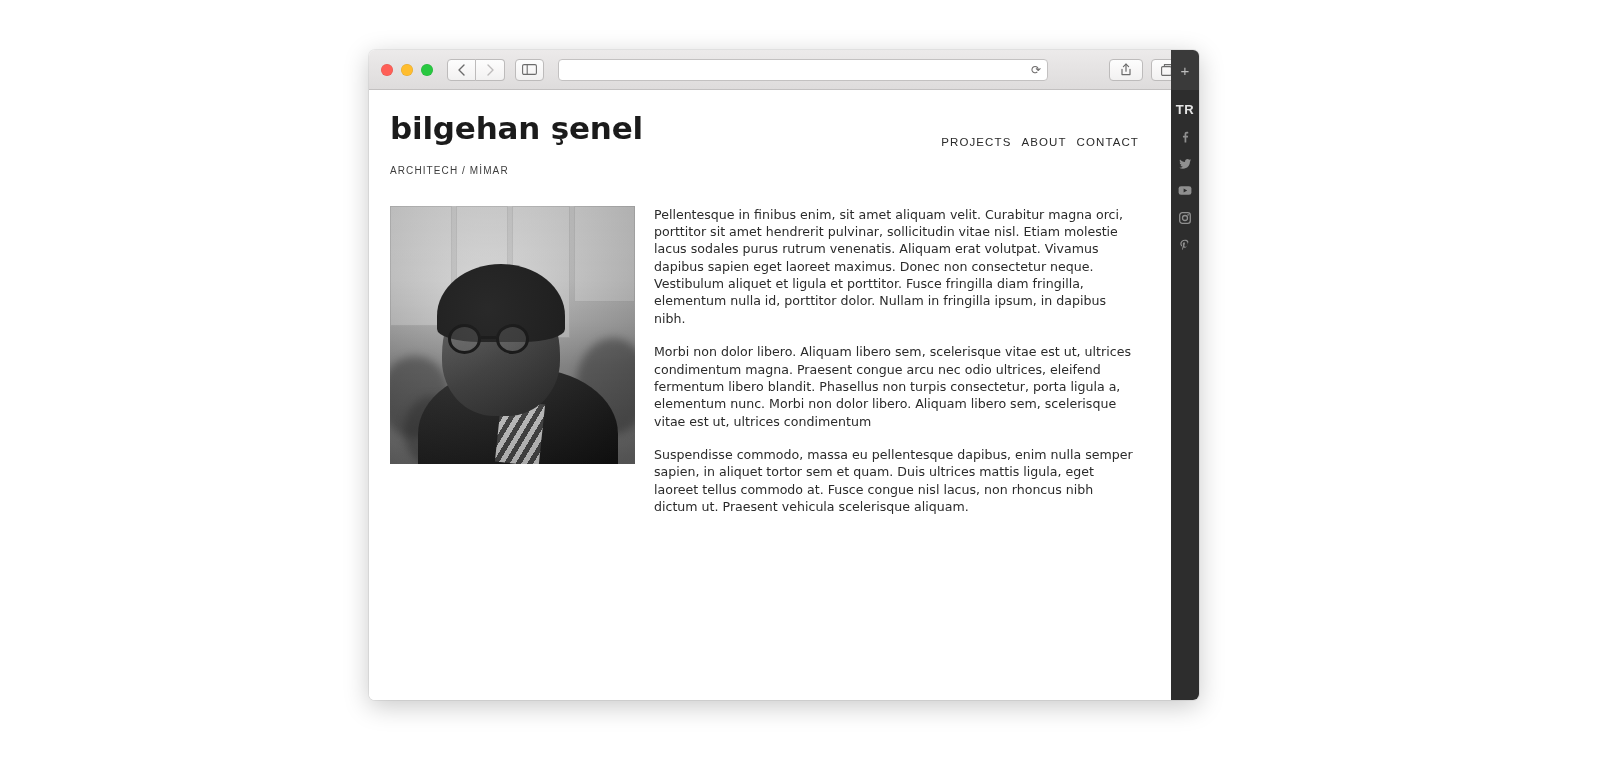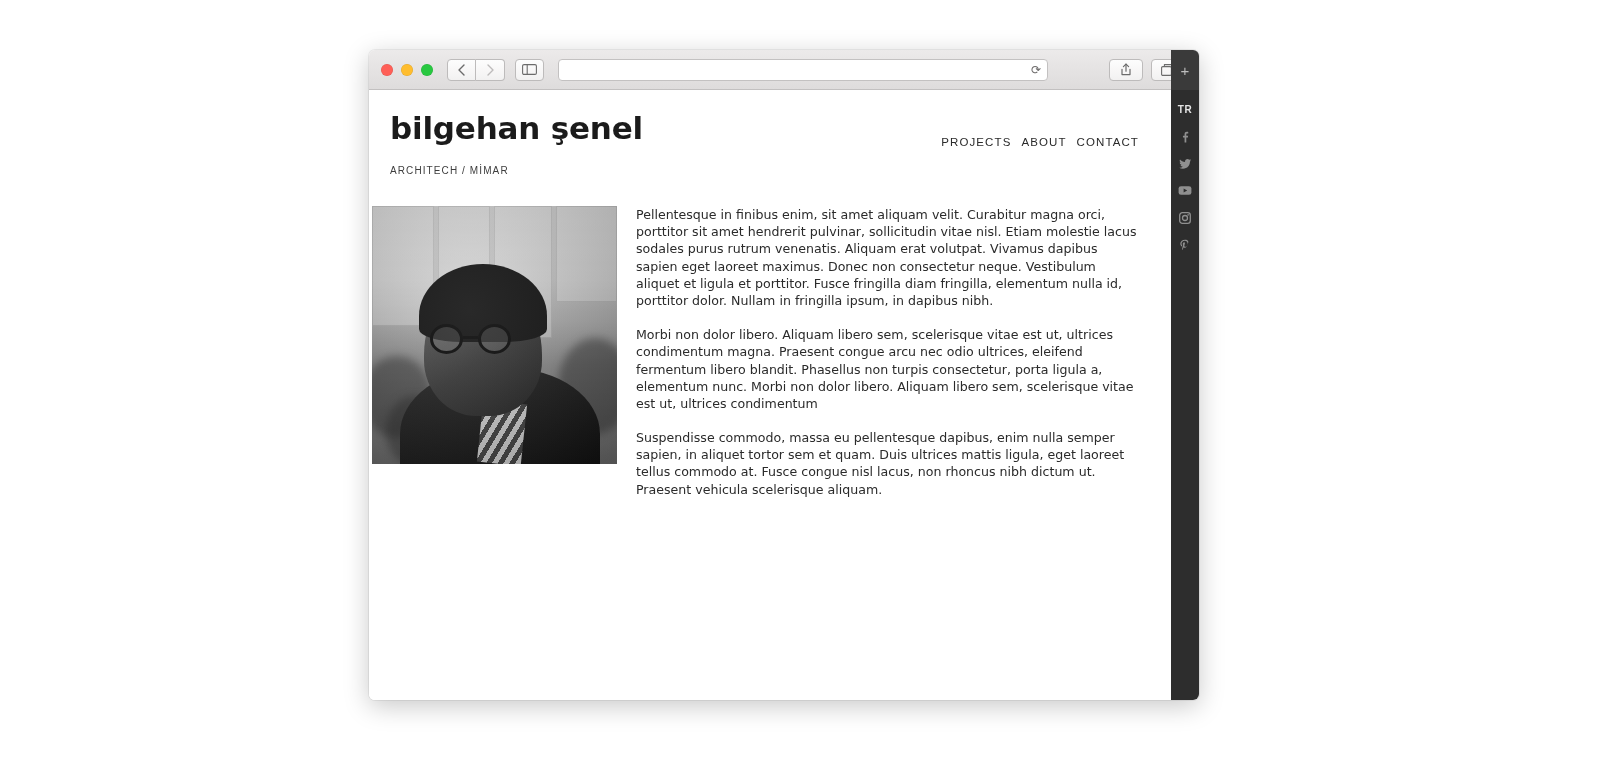--- a/index.html
+++ b/index.html
@@ -158,21 +158,21 @@
   .nav-link {
     font-size: 11.5px;
     letter-spacing: 1.1px;
     color: #2a2a2a;
     text-decoration: none;
     text-transform: uppercase;
   }
 
   #content-row {
     display: flex;
-    padding: 30px 32px 0 3px;
+    padding: 30px 32px 0 21px;
     gap: 19px;
   }
 
   #portrait-photo {
     width: 245px;
     height: 258px;
     flex: 0 0 auto;
     position: relative;
     overflow: hidden;
     background: #9a9a9a;
@@ -278,21 +278,21 @@
   .rail-item {
     width: 28px;
     height: 27px;
     display: flex;
     align-items: center;
     justify-content: center;
     color: #8f8f8f;
     font-size: 11px;
     font-weight: bold;
   }
-  #lang-switch { color: #e4e4e4; font-size: 10px; letter-spacing: 0.5px; }
+  #lang-switch { color: #e4e4e4; font-size: 13px; letter-spacing: 0.5px; }
   .rail-item svg { display: block; }
 </style>
 </head>
 <body>
 
 <div id="browser-window">
 
   <div id="titlebar">
 
     <div class="traffic-lights">

